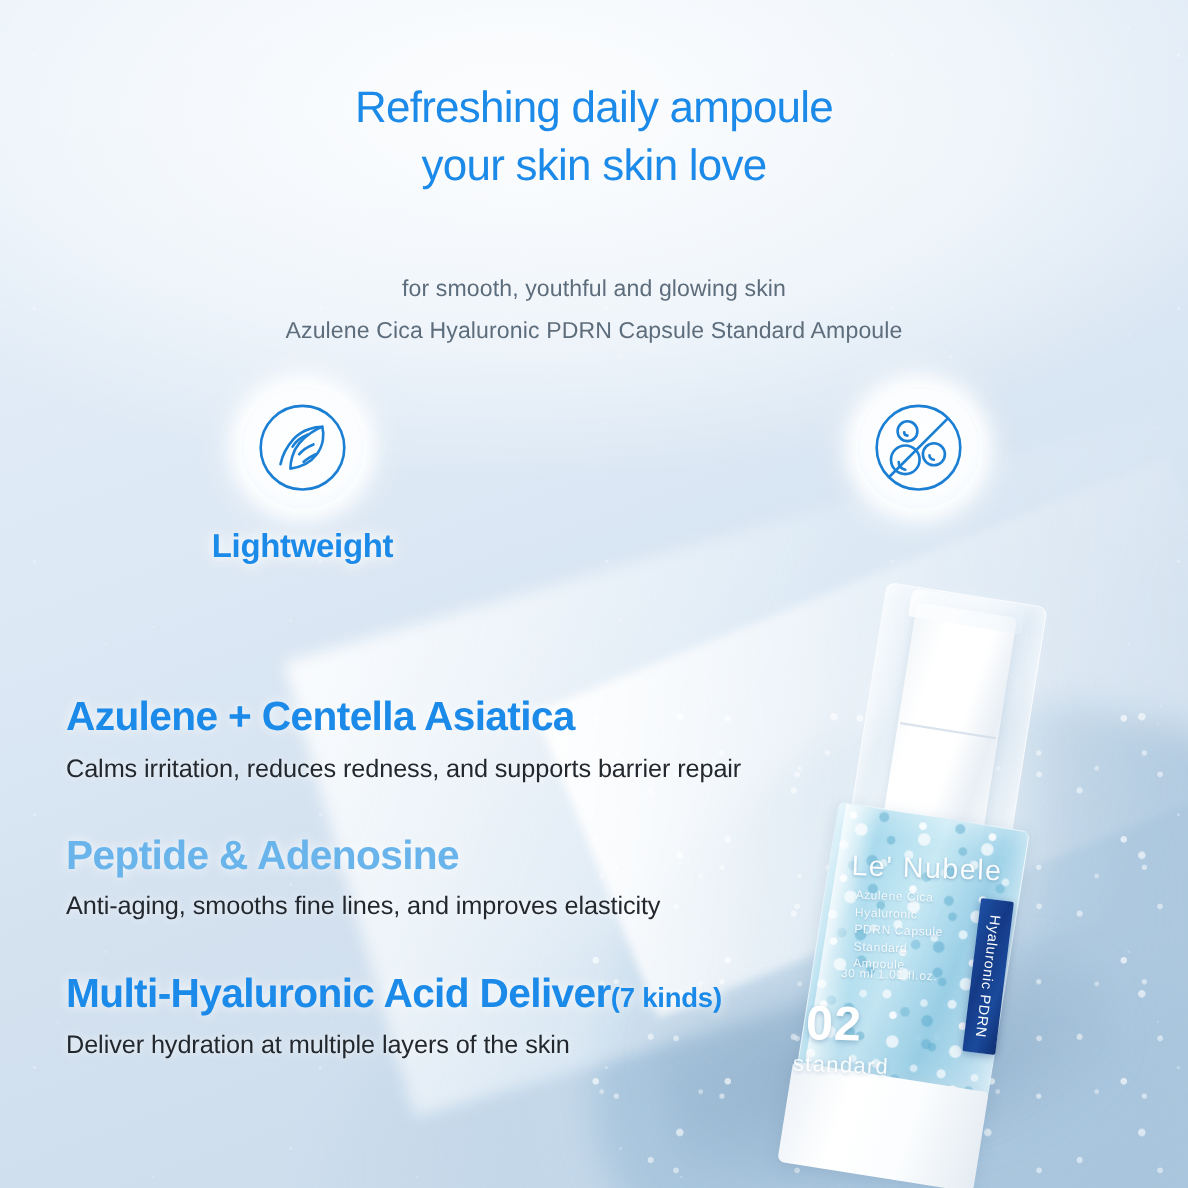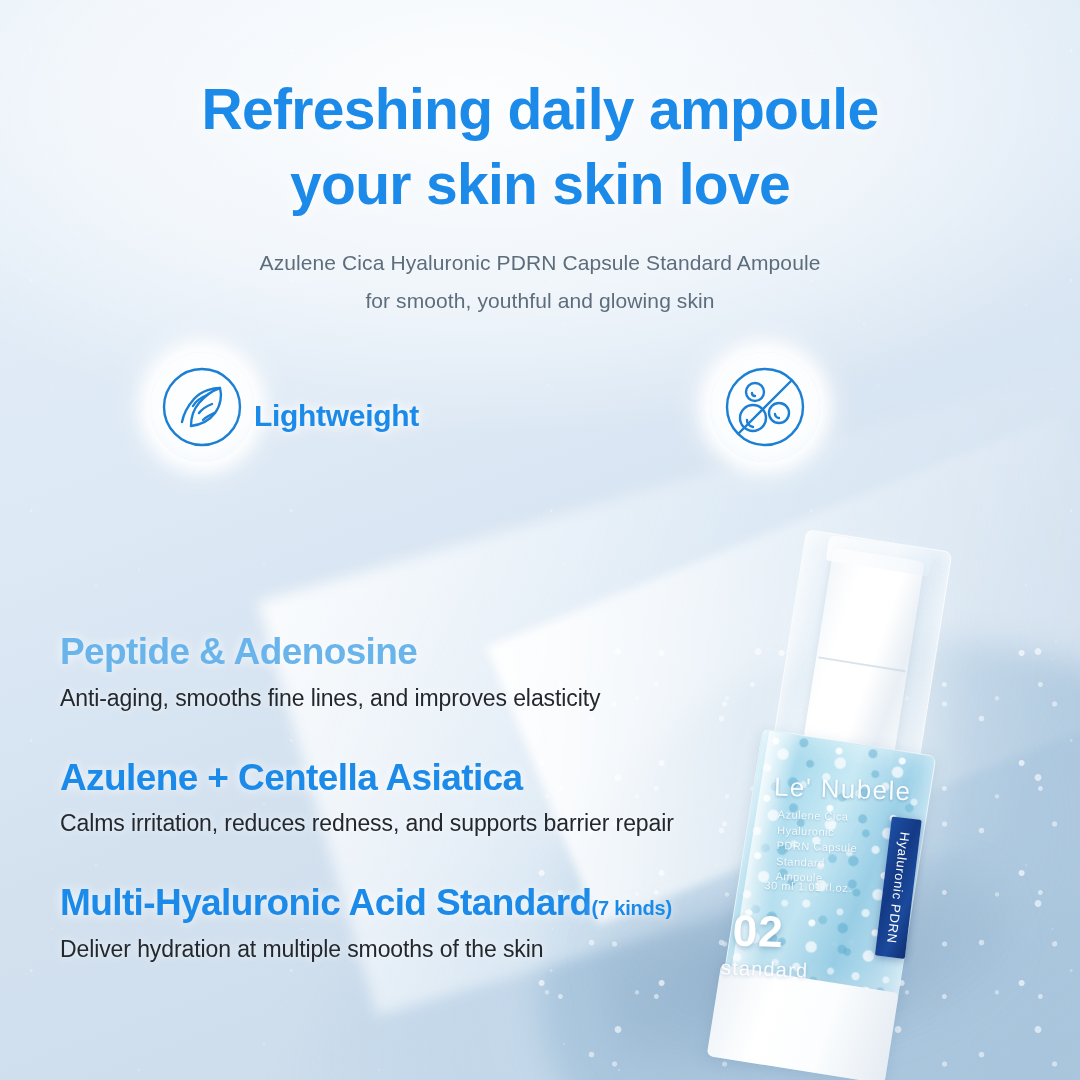--- a/index.html
+++ b/index.html
@@ -89,21 +89,21 @@
       radial-gradient(circle at 86% 70%, rgba(255,255,255,.65) 0 2.2px, rgba(255,255,255,0) 3px),
       radial-gradient(circle at 55% 88%, rgba(255,255,255,.7) 0 2.4px, rgba(255,255,255,0) 3.2px),
       radial-gradient(circle at 30% 80%, rgba(255,255,255,.55) 0 1.8px, rgba(255,255,255,0) 2.6px);
     background-size:120px 110px,96px 104px,140px 126px,110px 120px,130px 112px,90px 98px;
   }
 
   
   .headline{
     position:absolute; left:0; top:72px; width:1080px;
     text-align:center;
-    font-size:57px; font-weight:bold; line-height:1.32;
+    font-size:40px; font-weight:normal; line-height:1.32;
     color:#1b8ae8;
     letter-spacing:-.7px;
     text-shadow:0 0 13px rgba(255,255,255,.95), 0 0 26px rgba(255,255,255,.7);
   }
   .headline .ln{ display:block; }
 
   .subtitle{
     position:absolute; left:0; top:244px; width:1080px;
     text-align:center;
     font-size:21px; line-height:1.82;
@@ -111,21 +111,21 @@
     letter-spacing:.1px;
   }
   .subtitle .ln{ display:block; }
 
   
   .features{
     position:absolute; left:150px; top:352px; width:810px;
     display:flex; justify-content:space-between; align-items:flex-start;
   }
   .feature{
-    display:flex; flex-direction:row; align-items:center;
+    display:flex; flex-direction:column; align-items:center;
     width:250px;
   }
   .badge{
     width:110px; height:110px; border-radius:50%;
     background:radial-gradient(circle at 50% 45%, #ffffff 0%, #fbfdff 62%, #eef6fd 100%);
     display:flex; align-items:center; justify-content:center;
     box-shadow:0 0 16px 9px rgba(255,255,255,.95),
                0 0 30px 14px rgba(255,255,255,.55);
   }
   .badge svg{ width:104px; height:104px; display:block; }
@@ -145,21 +145,21 @@
   }
   .benefit{ margin-bottom:44px; }
   .benefit:last-child{ margin-bottom:0; }
   .b-title{
     font-size:37px; font-weight:bold;
     letter-spacing:-.6px;
     line-height:1.18;
     text-shadow:0 0 11px rgba(255,255,255,.9);
   }
   .b-title .kinds{
-    font-size:20px; font-weight:bold;
+    font-size:25px; font-weight:bold;
     letter-spacing:-.2px;
   }
   .b-desc{
     margin-top:11px;
     font-size:23px;
     color:#23282e;
     letter-spacing:-.1px;
     text-shadow:0 0 9px rgba(255,255,255,.85);
   }
 
@@ -322,22 +322,22 @@
   <div class="bg-shadow"></div>
   <div class="bg-grain"></div>
   <div class="bg-droplets"></div>
 
   <h1 class="headline">
     <span class="ln">Refreshing daily ampoule</span>
     <span class="ln">your skin skin love</span>
   </h1>
 
   <p class="subtitle">
+    <span class="ln">for smooth, youthful and glowing skin</span>
     <span class="ln">Azulene Cica Hyaluronic PDRN Capsule Standard Ampoule</span>
-    <span class="ln">for smooth, youthful and glowing skin</span>
   </p>
 
   <div class="features">
 
     <div class="feature">
       <div class="badge">
         <svg viewBox="0 0 104 104" fill="none" stroke="#1b7fd4" stroke-width="2.4" stroke-linecap="round" stroke-linejoin="round">
           <circle cx="52" cy="52" r="38"></circle>
           <path d="M70 33c-6 0-18 2-26 11s-11 18-12 23" stroke-width="2.4"></path>
           <path d="M70 33c2 7 1 17-5 25s-16 12-24 13c0-6 2-16 8-23s15-13 21-15z"></path>
@@ -363,38 +363,38 @@
         </svg>
       </div>
     </div>
 
 
   </div>
 
   <div class="benefits">
 
     <div class="benefit">
+      <div class="b-title" style="color:#1b8ae8">
+        <span>Azulene + Centella Asiatica</span>
+      </div>
+      <div class="b-desc">Calms irritation, reduces redness, and supports barrier repair</div>
+    </div>
+
+    <div class="benefit">
       <div class="b-title" style="color:#6ab4ec">
         <span>Peptide &amp; Adenosine</span>
       </div>
       <div class="b-desc">Anti-aging, smooths fine lines, and improves elasticity</div>
     </div>
 
     <div class="benefit">
       <div class="b-title" style="color:#1b8ae8">
-        <span>Azulene + Centella Asiatica</span>
+        <span>Multi-Hyaluronic Acid Deliver</span><span class="kinds">(7 kinds)</span>
       </div>
-      <div class="b-desc">Calms irritation, reduces redness, and supports barrier repair</div>
-    </div>
-
-    <div class="benefit">
-      <div class="b-title" style="color:#1b8ae8">
-        <span>Multi-Hyaluronic Acid Standard</span><span class="kinds">(7 kinds)</span>
-      </div>
-      <div class="b-desc">Deliver hydration at multiple smooths of the skin</div>
+      <div class="b-desc">Deliver hydration at multiple layers of the skin</div>
     </div>
 
   </div>
 
   <div class="product">
     <div class="bot-glow"></div>
     <div class="overcap"></div>
     <div class="pump"></div>
     <div class="pump-top"></div>
     <div class="pump-seam"></div>

